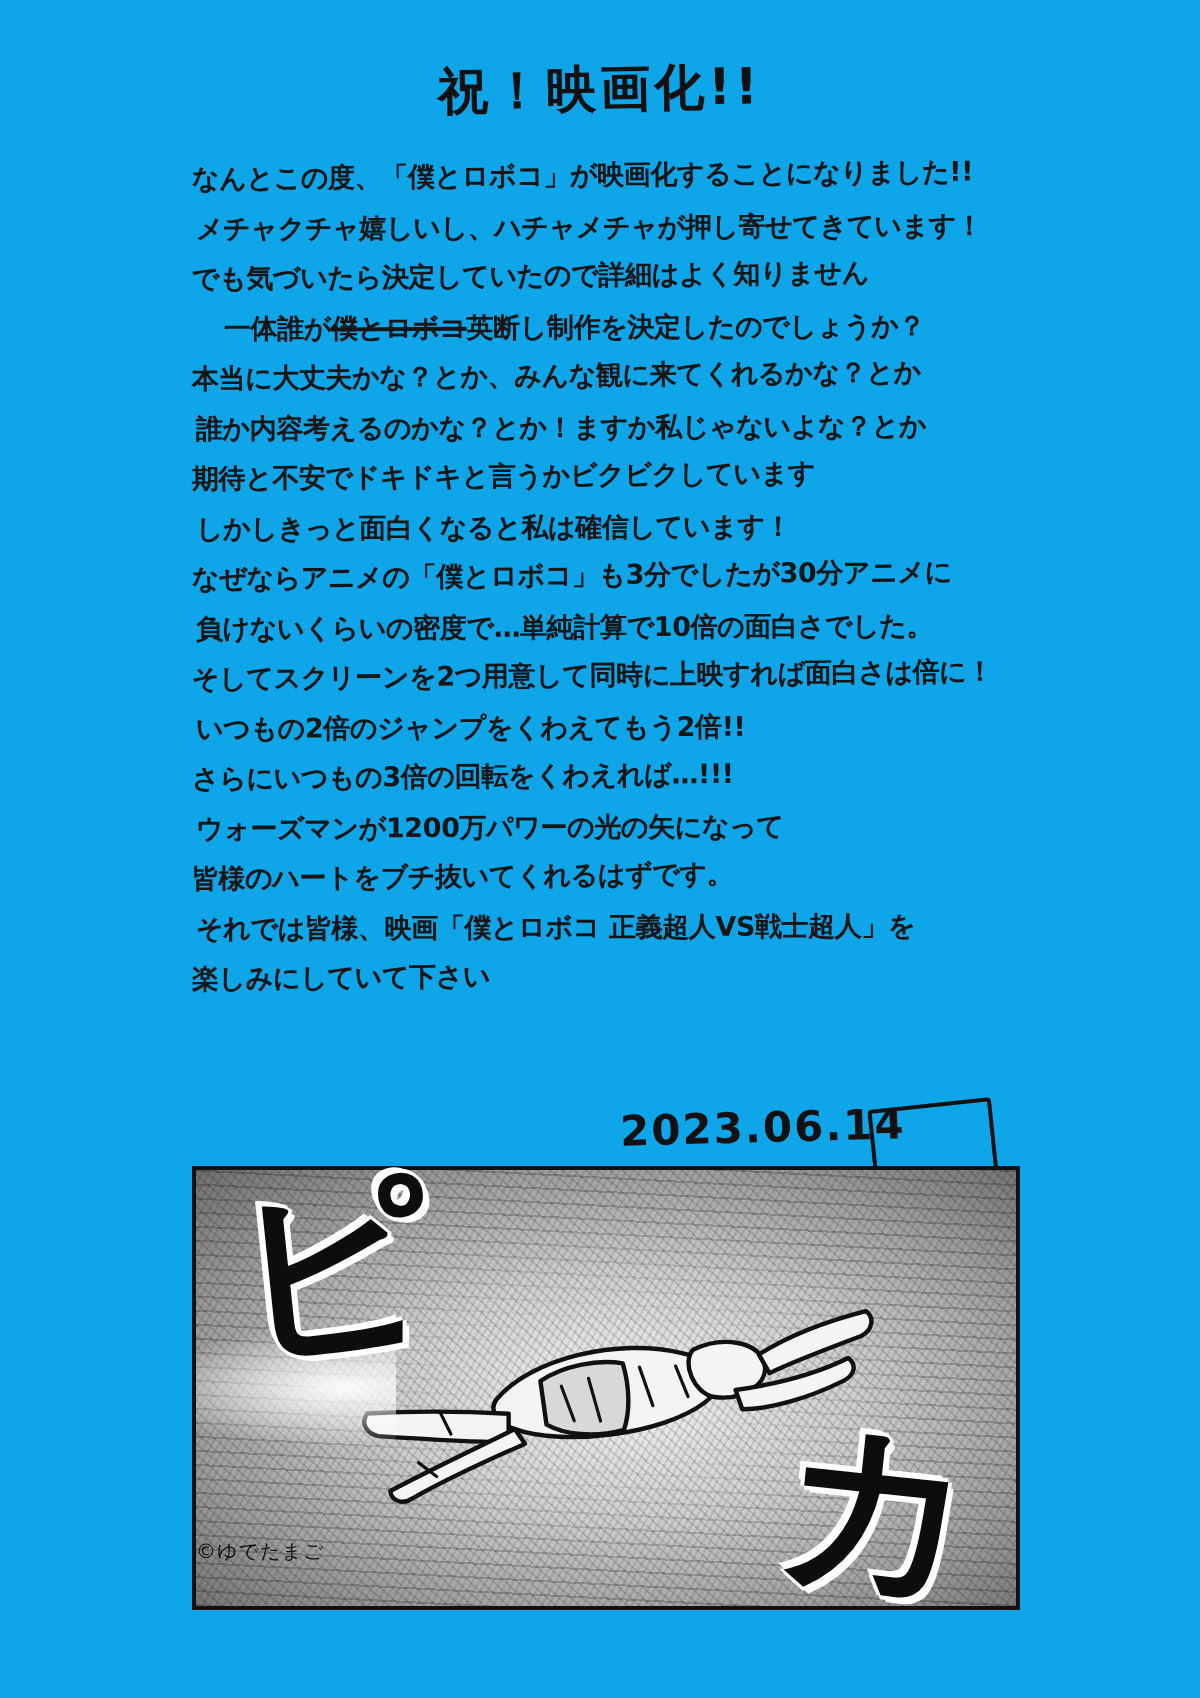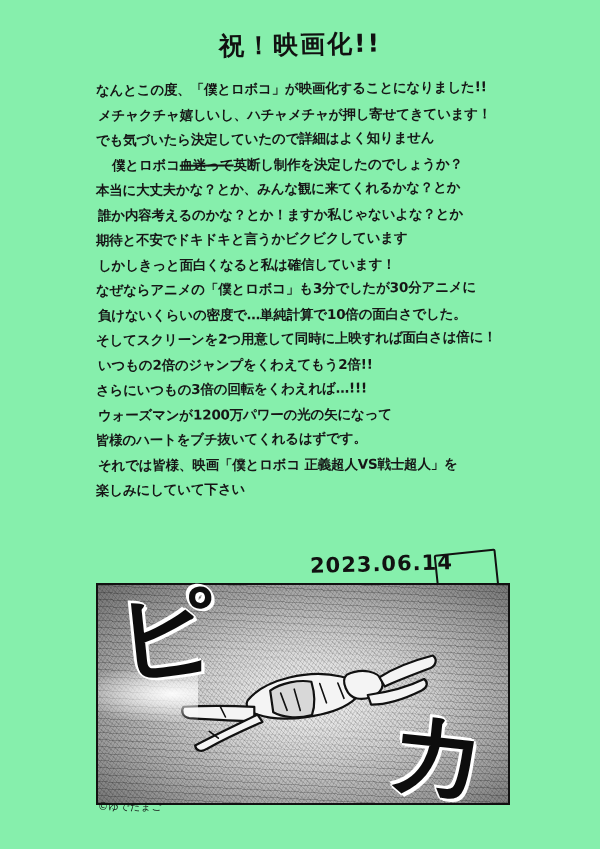--- a/index.html
+++ b/index.html
@@ -12,21 +12,21 @@
     height: 849px;
     position: relative;
     overflow: hidden;
     font-family: "DejaVu Sans", sans-serif;
     color: #1a1a1a;
   }
 
   .page {
     position: absolute;
     inset: 0;
-    background: #86efac;
+    background: #0ea5e9;
   }
 
   
   .title {
     position: absolute;
     top: 28px;
     left: 0;
     width: 100%;
     text-align: center;
     font-size: 25px;
@@ -163,39 +163,39 @@
   }
   .kana-ka {
     top: 706px;
     left: 390px;
     font-size: 96px;
     transform: rotate(6deg);
   }
 
   .copyright {
     position: absolute;
-    top: 800px;
+    top: 769px;
     left: 98px;
     font-size: 10px;
     color: #111;
     letter-spacing: 0.5px;
   }
 </style>
 </head>
 <body>
 
 <div class="page">
 
   <div class="title">祝！映画化!!</div>
 
   <div class="body-text">
     <div class="line">なんとこの度、「僕とロボコ」が映画化することになりました!!</div>
     <div class="line">メチャクチャ嬉しいし、ハチャメチャが押し寄せてきています！</div>
     <div class="line">でも気づいたら決定していたので詳細はよく知りません</div>
-    <div class="line indent"><span>僕とロボコ</span><span class="strike">血迷って</span><span>英断し制作を決定したのでしょうか？</span></div>
+    <div class="line indent"><span>一体誰が</span><span class="strike">僕とロボコ</span><span>英断し制作を決定したのでしょうか？</span></div>
     <div class="line">本当に大丈夫かな？とか、みんな観に来てくれるかな？とか</div>
     <div class="line">誰か内容考えるのかな？とか！ますか私じゃないよな？とか</div>
     <div class="line">期待と不安でドキドキと言うかビクビクしています</div>
     <div class="line">しかしきっと面白くなると私は確信しています！</div>
     <div class="line">なぜならアニメの「僕とロボコ」も3分でしたが30分アニメに</div>
     <div class="line">負けないくらいの密度で…単純計算で10倍の面白さでした。</div>
     <div class="line">そしてスクリーンを2つ用意して同時に上映すれば面白さは倍に！</div>
     <div class="line">いつもの2倍のジャンプをくわえてもう2倍!!</div>
     <div class="line">さらにいつもの3倍の回転をくわえれば…!!!</div>
     <div class="line">ウォーズマンが1200万パワーの光の矢になって</div>

